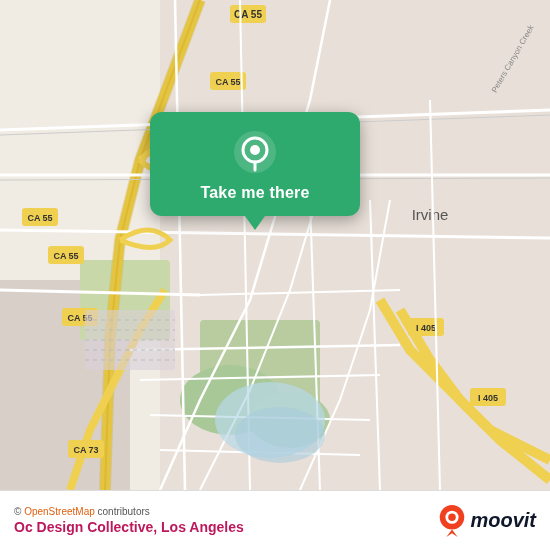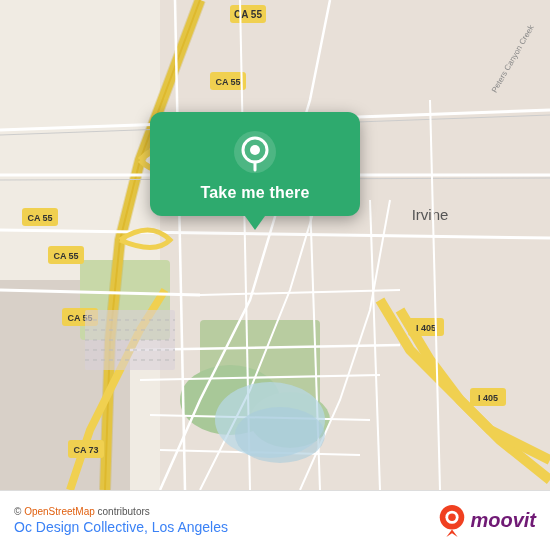--- a/index.html
+++ b/index.html
@@ -86,35 +86,35 @@
       flex-direction: column;
     }
 
     .attribution {
       font-size: 10px;
       color: #555;
     }
 
     .location-title {
       font-size: 14px;
-      color: #3b82f6;
-      font-weight: 400;
+      color: #be185d;
+      font-weight: 700;
       margin-top: 2px;
     }
 
     .moovit-logo {
       display: flex;
       align-items: center;
       gap: 4px;
     }
 
     .moovit-text {
       font-size: 20px;
       font-weight: 700;
-      color: #701a75;
+      color: #0f172a;
       font-style: italic;
     }
 
     .moovit-pin {
       width: 28px;
       height: 32px;
     }
   </style>
 </head>
 <body>

